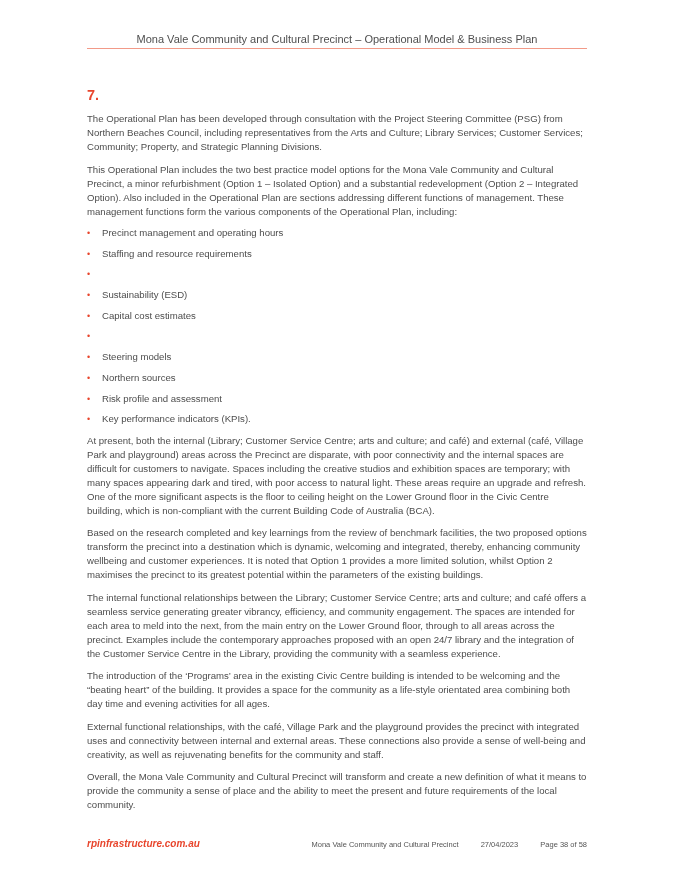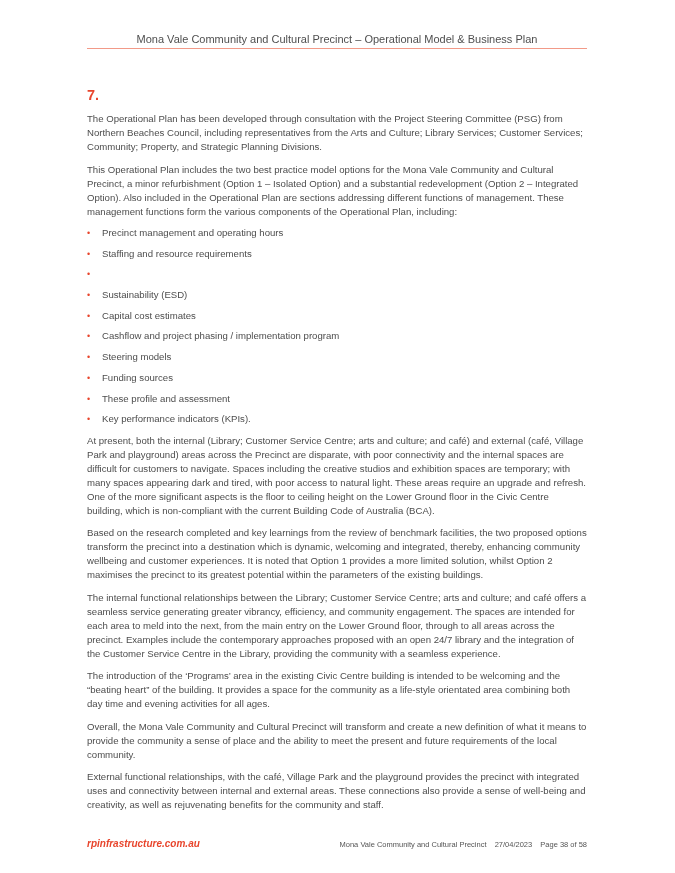--- a/index.html
+++ b/index.html
@@ -11,21 +11,21 @@
     .content { position: absolute; left: 87px; top: 86px; width: 500px; }
     .section-heading { font-size: 14.5px; color: #e8452c; margin: 0 0 8px 0; display: flex; line-height: 18px; }
     .section-num { width: 30px; }
     p.para { font-size: 9.6px; line-height: 14px; margin: 0 0 8.5px 0; color: #4d4d4d; }
     ul.bullets { list-style: none; margin: 0 0 6px 0; padding: 0; }
     ul.bullets li { font-size: 9.6px; line-height: 12px; margin: 0 0 8.7px 0; display: flex; color: #4d4d4d; }
     .bullet-dot { width: 15px; color: #e8452c; font-size: 9px; }
     .footer { position: absolute; left: 87px; top: 838px; width: 500px; height: 14px; }
     .footer-link { position: absolute; left: 0; top: 0; font-size: 10px; font-weight: bold; color: #e8452c; font-style: italic; }
     .footer-info { position: absolute; right: 0; top: 2px; font-size: 7.5px; color: #555; }
-    .footer-info span { margin-left: 6px; }
+    .footer-info span { margin-left: 20px; }
   </style>
 </head>
 <body>
 
 <div class="header">
   <div class="header-title">Mona Vale Community and Cultural Precinct – Operational Model &amp; Business Plan</div>
   <div class="header-rule"></div>
 </div>
 
 <div class="content">
@@ -51,46 +51,45 @@
     <li>
         <span class="bullet-dot">•</span>
         <span>Sustainability (ESD)</span>
       </li>
     <li>
         <span class="bullet-dot">•</span>
         <span>Capital cost estimates</span>
       </li>
     <li>
         <span class="bullet-dot">•</span>
-        <span>Cashflow and project phasing / implementation program</span>
       </li>
     <li>
         <span class="bullet-dot">•</span>
         <span>Steering models</span>
       </li>
     <li>
         <span class="bullet-dot">•</span>
-        <span>Funding sources</span>
+        <span>Northern sources</span>
       </li>
     <li>
         <span class="bullet-dot">•</span>
-        <span>These profile and assessment</span>
+        <span>Risk profile and assessment</span>
       </li>
     <li>
         <span class="bullet-dot">•</span>
         <span>Key performance indicators (KPIs).</span>
       </li>
   </ul>
 
   <p class="para">At present, both the internal (Library; Customer Service Centre; arts and culture; and café) and external (café, Village Park and playground) areas across the Precinct are disparate, with poor connectivity and the internal spaces are difficult for customers to navigate. Spaces including the creative studios and exhibition spaces are temporary; with many spaces appearing dark and tired, with poor access to natural light. These areas require an upgrade and refresh. One of the more significant aspects is the floor to ceiling height on the Lower Ground floor in the Civic Centre building, which is non-compliant with the current Building Code of Australia (BCA).</p>
   <p class="para">Based on the research completed and key learnings from the review of benchmark facilities, the two proposed options transform the precinct into a destination which is dynamic, welcoming and integrated, thereby, enhancing community wellbeing and customer experiences. It is noted that Option 1 provides a more limited solution, whilst Option 2 maximises the precinct to its greatest potential within the parameters of the existing buildings.</p>
   <p class="para">The internal functional relationships between the Library; Customer Service Centre; arts and culture; and café offers a seamless service generating greater vibrancy, efficiency, and community engagement. The spaces are intended for each area to meld into the next, from the main entry on the Lower Ground floor, through to all areas across the precinct. Examples include the contemporary approaches proposed with an open 24/7 library and the integration of the Customer Service Centre in the Library, providing the community with a seamless experience.</p>
   <p class="para">The introduction of the ‘Programs’ area in the existing Civic Centre building is intended to be welcoming and the “beating heart” of the building. It provides a space for the community as a life-style orientated area combining both day time and evening activities for all ages.</p>
+  <p class="para">External functional relationships, with the café, Village Park and the playground provides the precinct with integrated uses and connectivity between internal and external areas. These connections also provide a sense of well-being and creativity, as well as rejuvenating benefits for the community and staff.</p>
   <p class="para">Overall, the Mona Vale Community and Cultural Precinct will transform and create a new definition of what it means to provide the community a sense of place and the ability to meet the present and future requirements of the local community.</p>
-  <p class="para">External functional relationships, with the café, Village Park and the playground provides the precinct with integrated uses and connectivity between internal and external areas. These connections also provide a sense of well-being and creativity, as well as rejuvenating benefits for the community and staff.</p>
 </div>
 
 <div class="footer">
   <span class="footer-link">rpinfrastructure.com.au</span>
   <div class="footer-info">
     <span>Mona Vale Community and Cultural Precinct</span>
     <span>27/04/2023</span>
     <span>Page 38 of 58</span>
   </div>
 </div>

